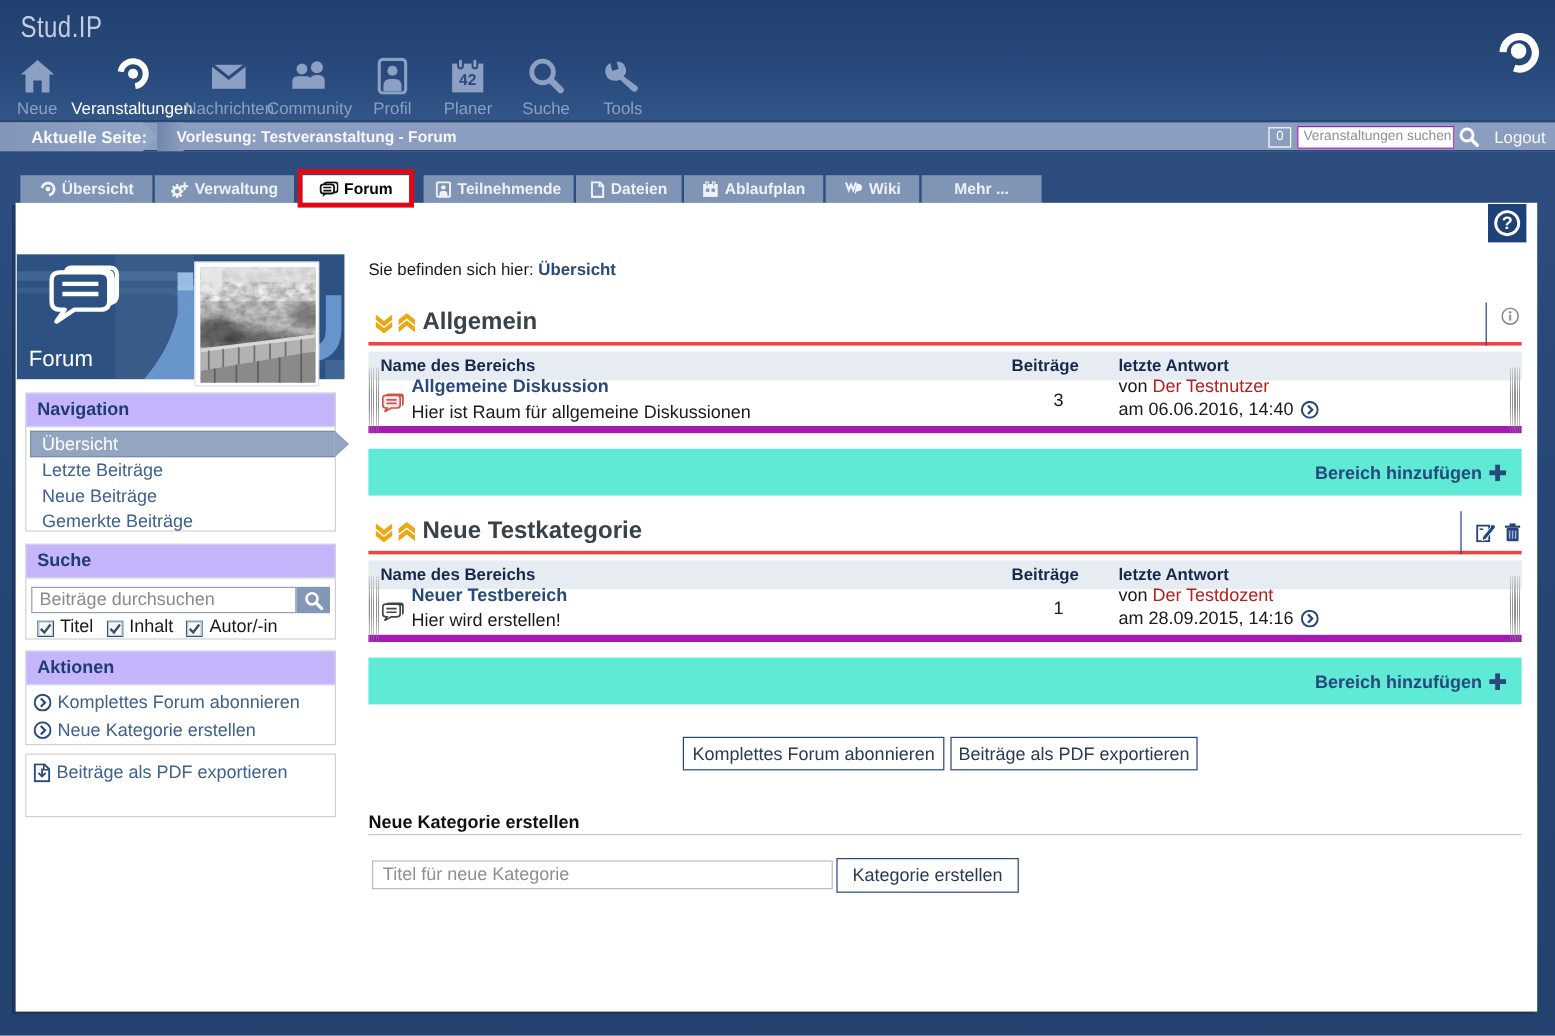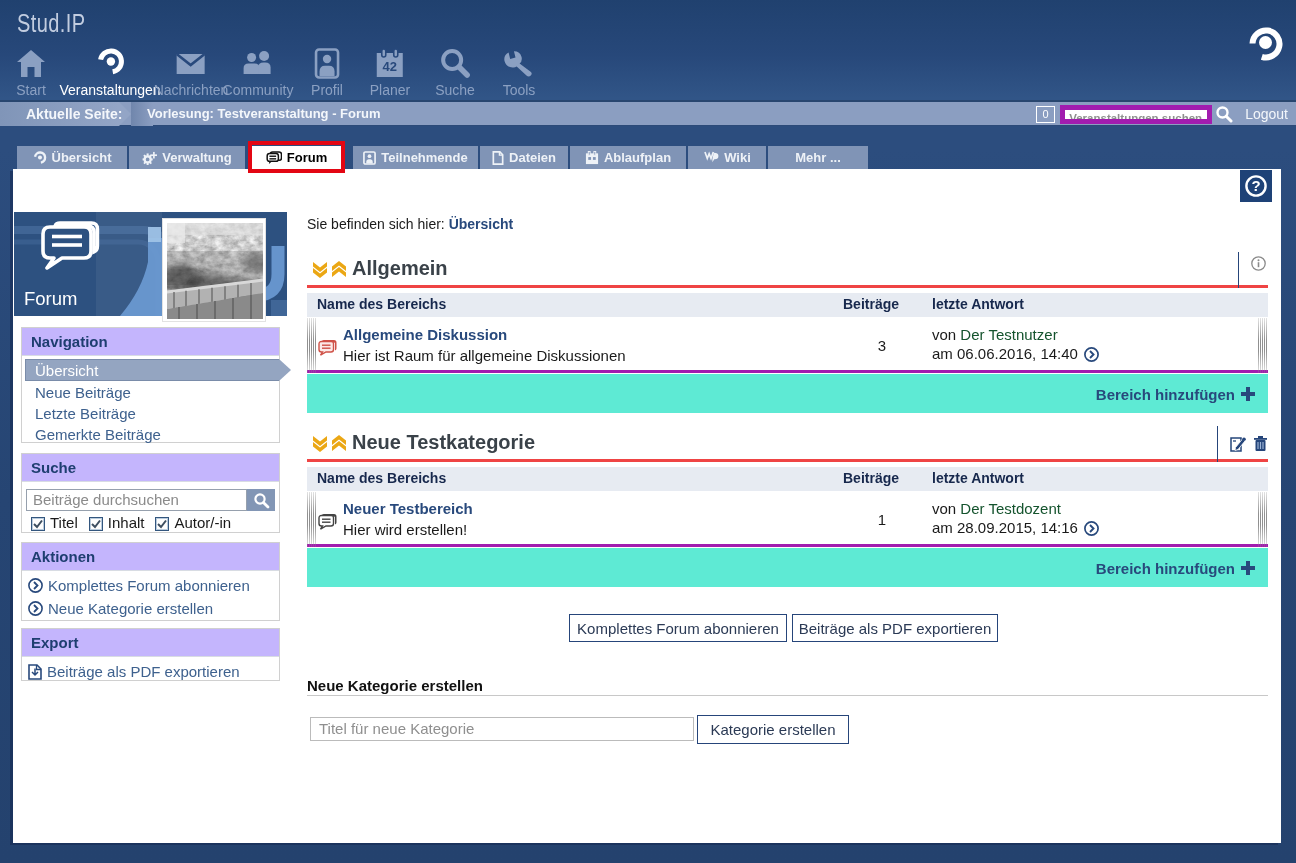--- a/index.html
+++ b/index.html
@@ -9,21 +9,21 @@
 .navitem { position:absolute; text-align:center; color:#8ba0c2; font-size:14px; top:48px; }
 .navitem .lbl { display:block; margin-top:3px; }
 .navitem.active { color:#ffffff; }
 .navitem svg { display:block; margin:0 auto; }
 #bcbar { position:absolute; left:0; top:102px; width:1296px; height:24px; background:#8b9ec1; border-bottom:1px solid #2c4a78; }
 #bcleft { position:absolute; z-index:2; left:0; top:0; width:119px; height:24px; background:linear-gradient(90deg,#8095b8 0,#93a5c6 119px); color:#f4f7fb; font-weight:bold; font-size:14px; line-height:24px; padding-left:26px; white-space:nowrap; }
 #bcarrow { position:absolute; left:119px; top:0; width:0; height:0; border-top:12px solid transparent; border-bottom:12px solid transparent; border-left:12px solid #93a5c6; }
 #bctitle { position:absolute; left:147px; top:0; font-weight:bold; font-size:13px; color:#f4f7fb; line-height:24px; }
 #bcright { position:absolute; right:8px; top:0; height:24px; display:flex; align-items:center; }
 #zerobox { width:19px; height:17px; border:1px solid #fff; color:#fff; font-size:11px; text-align:center; line-height:15px; margin-right:5px; }
-#vsearch { width:152px; height:19px; border:5px solid #a21caf; background:#fff; color:#8f8f8f; font-size:11.5px; padding:0 4px; line-height:17px; white-space:nowrap; overflow:hidden;font-weight:bold; }
+#vsearch { width:131px; height:19px; border:1px solid #a21caf; background:#fff; color:#8f8f8f; font-size:11.5px; padding:0 4px; line-height:17px; white-space:nowrap; overflow:hidden; }
 #bcmag { margin-left:3px; }
 #logout { color:#f4f7fb; font-size:14px; margin-left:12px; }
 #logo { position:absolute; left:1112px; top:39px; color:#fff; font-weight:bold; white-space:nowrap; letter-spacing:-1px; }
 .lgS { font-size:47px; }
 .lgT { font-size:35px; }
 .lgdot { display:inline-block; width:8px; height:8px; background:#b40b12; margin:0 3px 0 2px; }
 #logoring { position:absolute; left:1246px; top:26px; }
 #tabbar { position:absolute; left:17px; top:146px; height:23px; display:flex; }
 .tab { height:23px; background:#8094b6; margin-right:2px; color:#eef2f7; font-weight:bold; font-size:13px; display:flex; align-items:center; justify-content:center; }
 .tab svg { margin-right:5px; }
@@ -58,48 +58,48 @@
 .blue { color:#28497c; text-decoration:none; font-weight:bold; }
 #helpbox { position:absolute; left:1227px; top:1px; width:32px; height:32px; background:#1e4277; display:flex; align-items:center; justify-content:center; }
 #herepath { position:absolute; left:294px; top:47px; font-size:14px; color:#1a1a1a; }
 .cat { position:absolute; left:0; width:961px; }
 .cathead { position:relative; height:36px; border-bottom:3px solid #ef4444;font-weight:bold; }
 .cathead .chev { position:absolute; top:9px; }
 .cathead .ctitle { position:absolute; left:45px; top:5px; font-size:20px; color:#3a4249; }
 .cathead .cicons { position:absolute; right:0; top:0; height:36px; border-left:1px solid #26457a; display:flex; align-items:flex-start; padding-top:4px; padding-left:12px; }
 .thead { position:absolute; left:0; top:41px; width:961px; height:24px; background:#e7ebf2; }
 .thead span { position:absolute; top:3px; font-size:14px; font-weight:bold; color:#17284d; }
-.trow { position:absolute; left:0; top:66px; width:961px; height:55px; border-bottom:3px solid #a21caf; }
+.trow { position:absolute; left:0; top:54px; width:961px; height:55px; border-bottom:6px solid #a21caf; }
 .hatch { position:absolute; top:0; width:9px; height:55px; background:repeating-linear-gradient(90deg,#909090 0 1px,rgba(255,255,255,0) 1px 2px); -webkit-mask-image:linear-gradient(180deg,rgba(0,0,0,0.25),#000 40%,#000 60%,rgba(0,0,0,0.25)); }
 .rowicon { position:absolute; left:11px; top:21px; }
 .rtitle { position:absolute; left:36px; top:8px; font-size:15px; }
 .rdesc { position:absolute; left:36px; top:29px; font-size:15px; color:#1a1a1a; }
 .rcount { position:absolute; left:545px; top:19px; width:60px; text-align:center; font-size:15px; color:#1a1a1a; }
 .rvon { position:absolute; left:625px; top:8px; font-size:15px; color:#1a1a1a; }
 .ram { position:absolute; left:625px; top:27px; font-size:15px; color:#1a1a1a; }
-.lblue { color:#14532d; }
+.lblue { color:#b91c1c; }
 .goarr { vertical-align:-3px; margin-left:2px; }
 .tfoot { position:absolute; left:0; top:122px; width:961px; height:39px; background:#5eead4; }
 .addlink { position:absolute; right:33px; top:12px; font-size:15px; color:#28497c; font-weight:bold; }
 .plus { position:absolute; right:13px; top:13px; }
 .bigbtn { position:absolute; height:28px; background:#fff; border:1px solid #26457a; color:#2b3a55; font-size:15px; display:flex; align-items:center; justify-content:center; }
 #nkhead { position:absolute; left:0; top:508px; font-size:15px; font-weight:bold; color:#111; }
 #nkrule { position:absolute; left:0; top:526px; width:961px; height:1px; background:#c8c8c8; }
 #nkinput { position:absolute; left:3px; top:548px; width:384px; height:24px; border:1px solid #bbb; color:#8f8f8f; font-size:15px; line-height:22px; padding-left:8px; }
 #nkbtn { position:absolute; left:390px; top:546px; width:152px; height:29px; border:1px solid #26457a; color:#2b3a55; font-size:15px; display:flex; align-items:center; justify-content:center; }
 </style>
 </head>
 <body>
 <div id="header">
   <div id="brand">Stud.IP</div>
   <div class="navitem" style="left:31px; transform:translateX(-50%);">
     <svg width="30" height="31" viewBox="0 0 30 31">
         <path d="M15 2 L29 14 L25 14 L25 29 L18.5 29 L18.5 19 L11.5 19 L11.5 29 L5 29 L5 14 L1 14 Z" fill="#8ba0c2"></path>
       </svg>
-    <span class="lbl">Start</span>
+    <span class="lbl">Neue</span>
   </div>
   <div class="navitem active" style="left:110px; transform:translateX(-50%);">
     <svg width="34" height="31" viewBox="0 0 34 31">
         <g fill="none" stroke="#ffffff">
           <circle cx="17.5" cy="13.5" r="4.2" fill="#ffffff" stroke="none"></circle>
           <path d="M 19.3 23.8 A 10.5 10.5 0 1 0 7.2 11.7" stroke-width="5"></path>
         </g>
       </svg>
     <span class="lbl">Veranstaltungen</span>
   </div>
@@ -289,22 +289,22 @@
           <line x1="48" y1="78" x2="48" y2="96"></line>
           <line x1="66" y1="75" x2="66" y2="96"></line>
           <line x1="84" y1="72" x2="84" y2="96"></line>
       </g>
     </svg>
   </div>
   <div class="sbox" id="navbox">
     <h3>Navigation</h3>
     <div id="navlist">
       <div class="nvi" id="navsel">Übersicht<span class="arr"></span></div>
+      <div class="nvi">Letzte Beiträge</div>
       <div class="nvi">Neue Beiträge</div>
-      <div class="nvi">Letzte Beiträge</div>
       <div class="nvi">Gemerkte Beiträge</div>
     </div>
   </div>
   <div class="sbox" id="suchebox">
     <h3>Suche</h3>
     <div id="srow">
       <div id="sinput">Beiträge durchsuchen</div>
       <div id="sbtn">
           <svg width="17" height="17" viewBox="0 0 17 17">
             <circle cx="7" cy="7" r="4.6" fill="none" stroke="#ffffff" stroke-width="2.2"></circle>
@@ -335,21 +335,20 @@
     <div class="itm"><svg width="15" height="15" viewBox="0 0 15 15">
           <circle cx="7.5" cy="7.5" r="6.6" fill="none" stroke="#28497c" stroke-width="1.6"></circle>
           <path d="M6 4 L9.5 7.5 L6 11" fill="none" stroke="#28497c" stroke-width="1.8"></path>
         </svg>Komplettes Forum abonnieren</div>
     <div class="itm"><svg width="15" height="15" viewBox="0 0 15 15">
           <circle cx="7.5" cy="7.5" r="6.6" fill="none" stroke="#28497c" stroke-width="1.6"></circle>
           <path d="M6 4 L9.5 7.5 L6 11" fill="none" stroke="#28497c" stroke-width="1.8"></path>
         </svg>Neue Kategorie erstellen</div>
   </div>
   <div class="sbox" id="expbox">
-    <h3>Export</h3>
     <div class="itm"><svg width="14" height="16" viewBox="0 0 14 16">
           <path d="M1 1 L9 1 L13 5 L13 15 L1 15 Z" fill="none" stroke="#28497c" stroke-width="1.6"></path>
           <path d="M8.5 1 L8.5 5.5 L13 5.5" fill="none" stroke="#28497c" stroke-width="1.3"></path>
           <path d="M4 8 L7 11 L10 8 M7 11 L7 4.5" fill="none" stroke="#28497c" stroke-width="1.5"></path>
         </svg>Beiträge als PDF exportieren</div>
   </div>
   <div id="helpbox">
       <svg width="24" height="24" viewBox="0 0 24 24">
         <circle cx="12" cy="12" r="9.6" fill="none" stroke="#ffffff" stroke-width="2.4"></circle>
         <text x="12" y="17" text-anchor="middle" font-family="Liberation Sans, sans-serif" font-size="15" font-weight="bold" fill="#ffffff">?</text>

